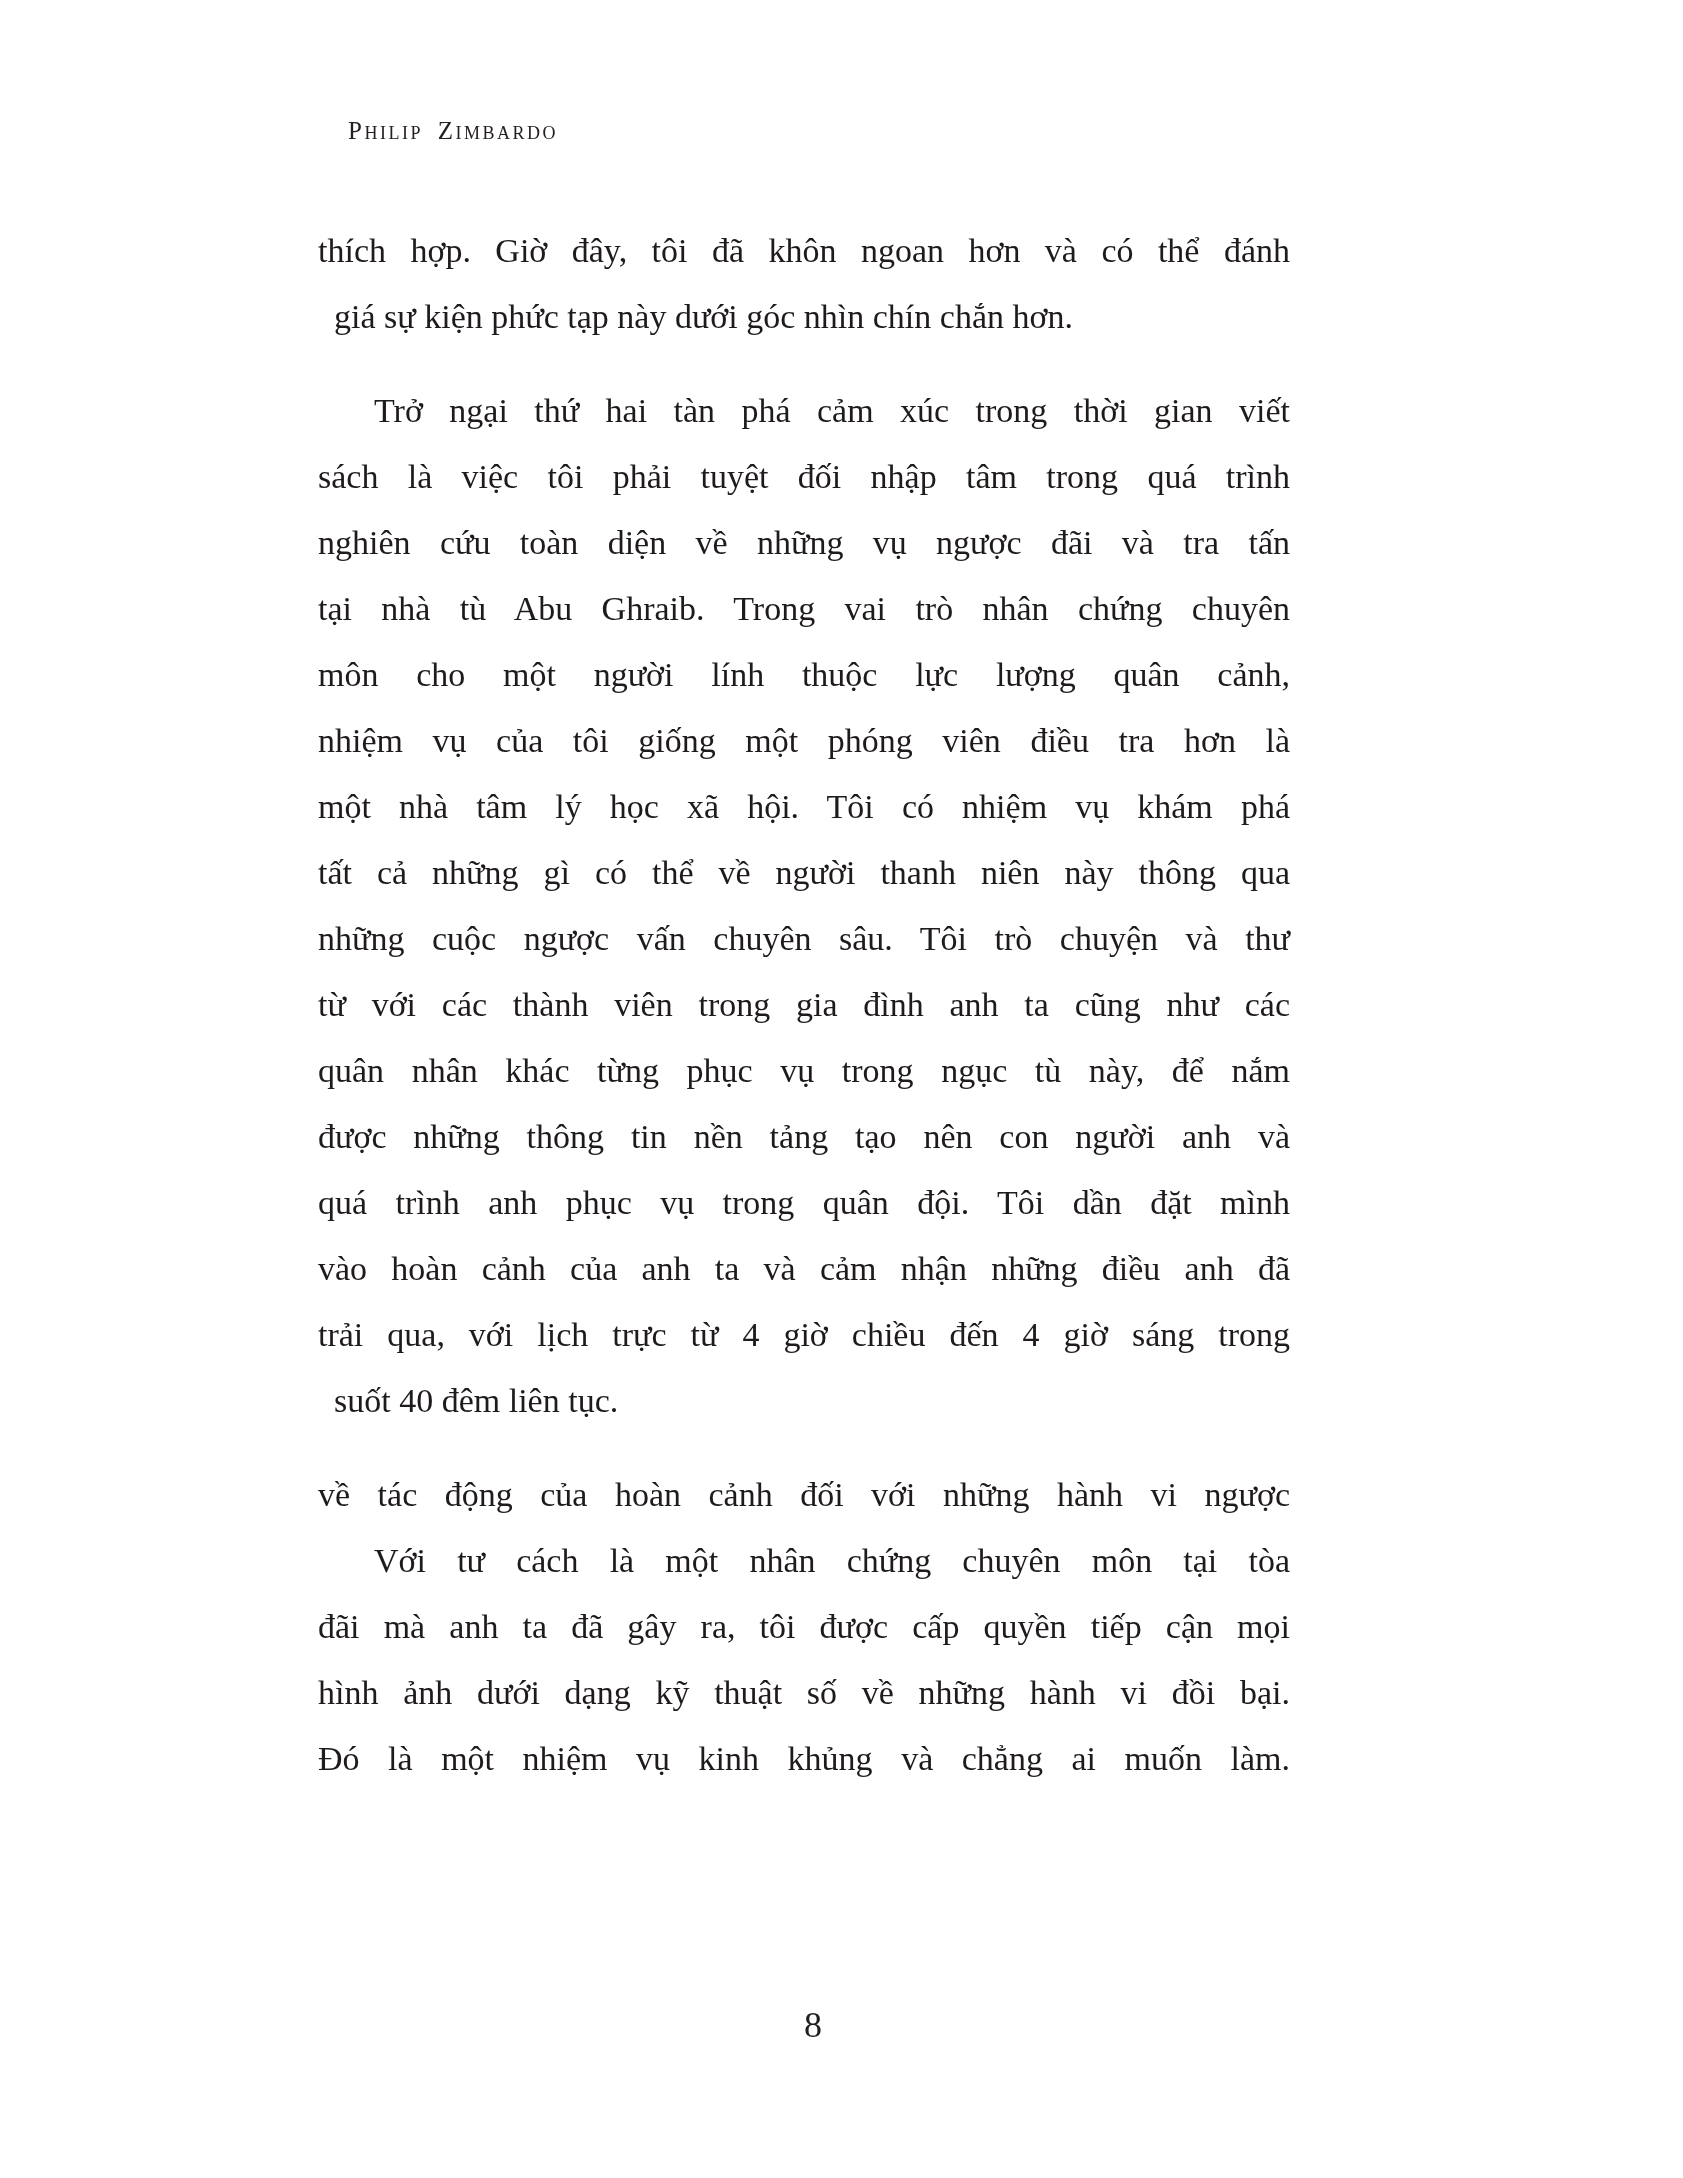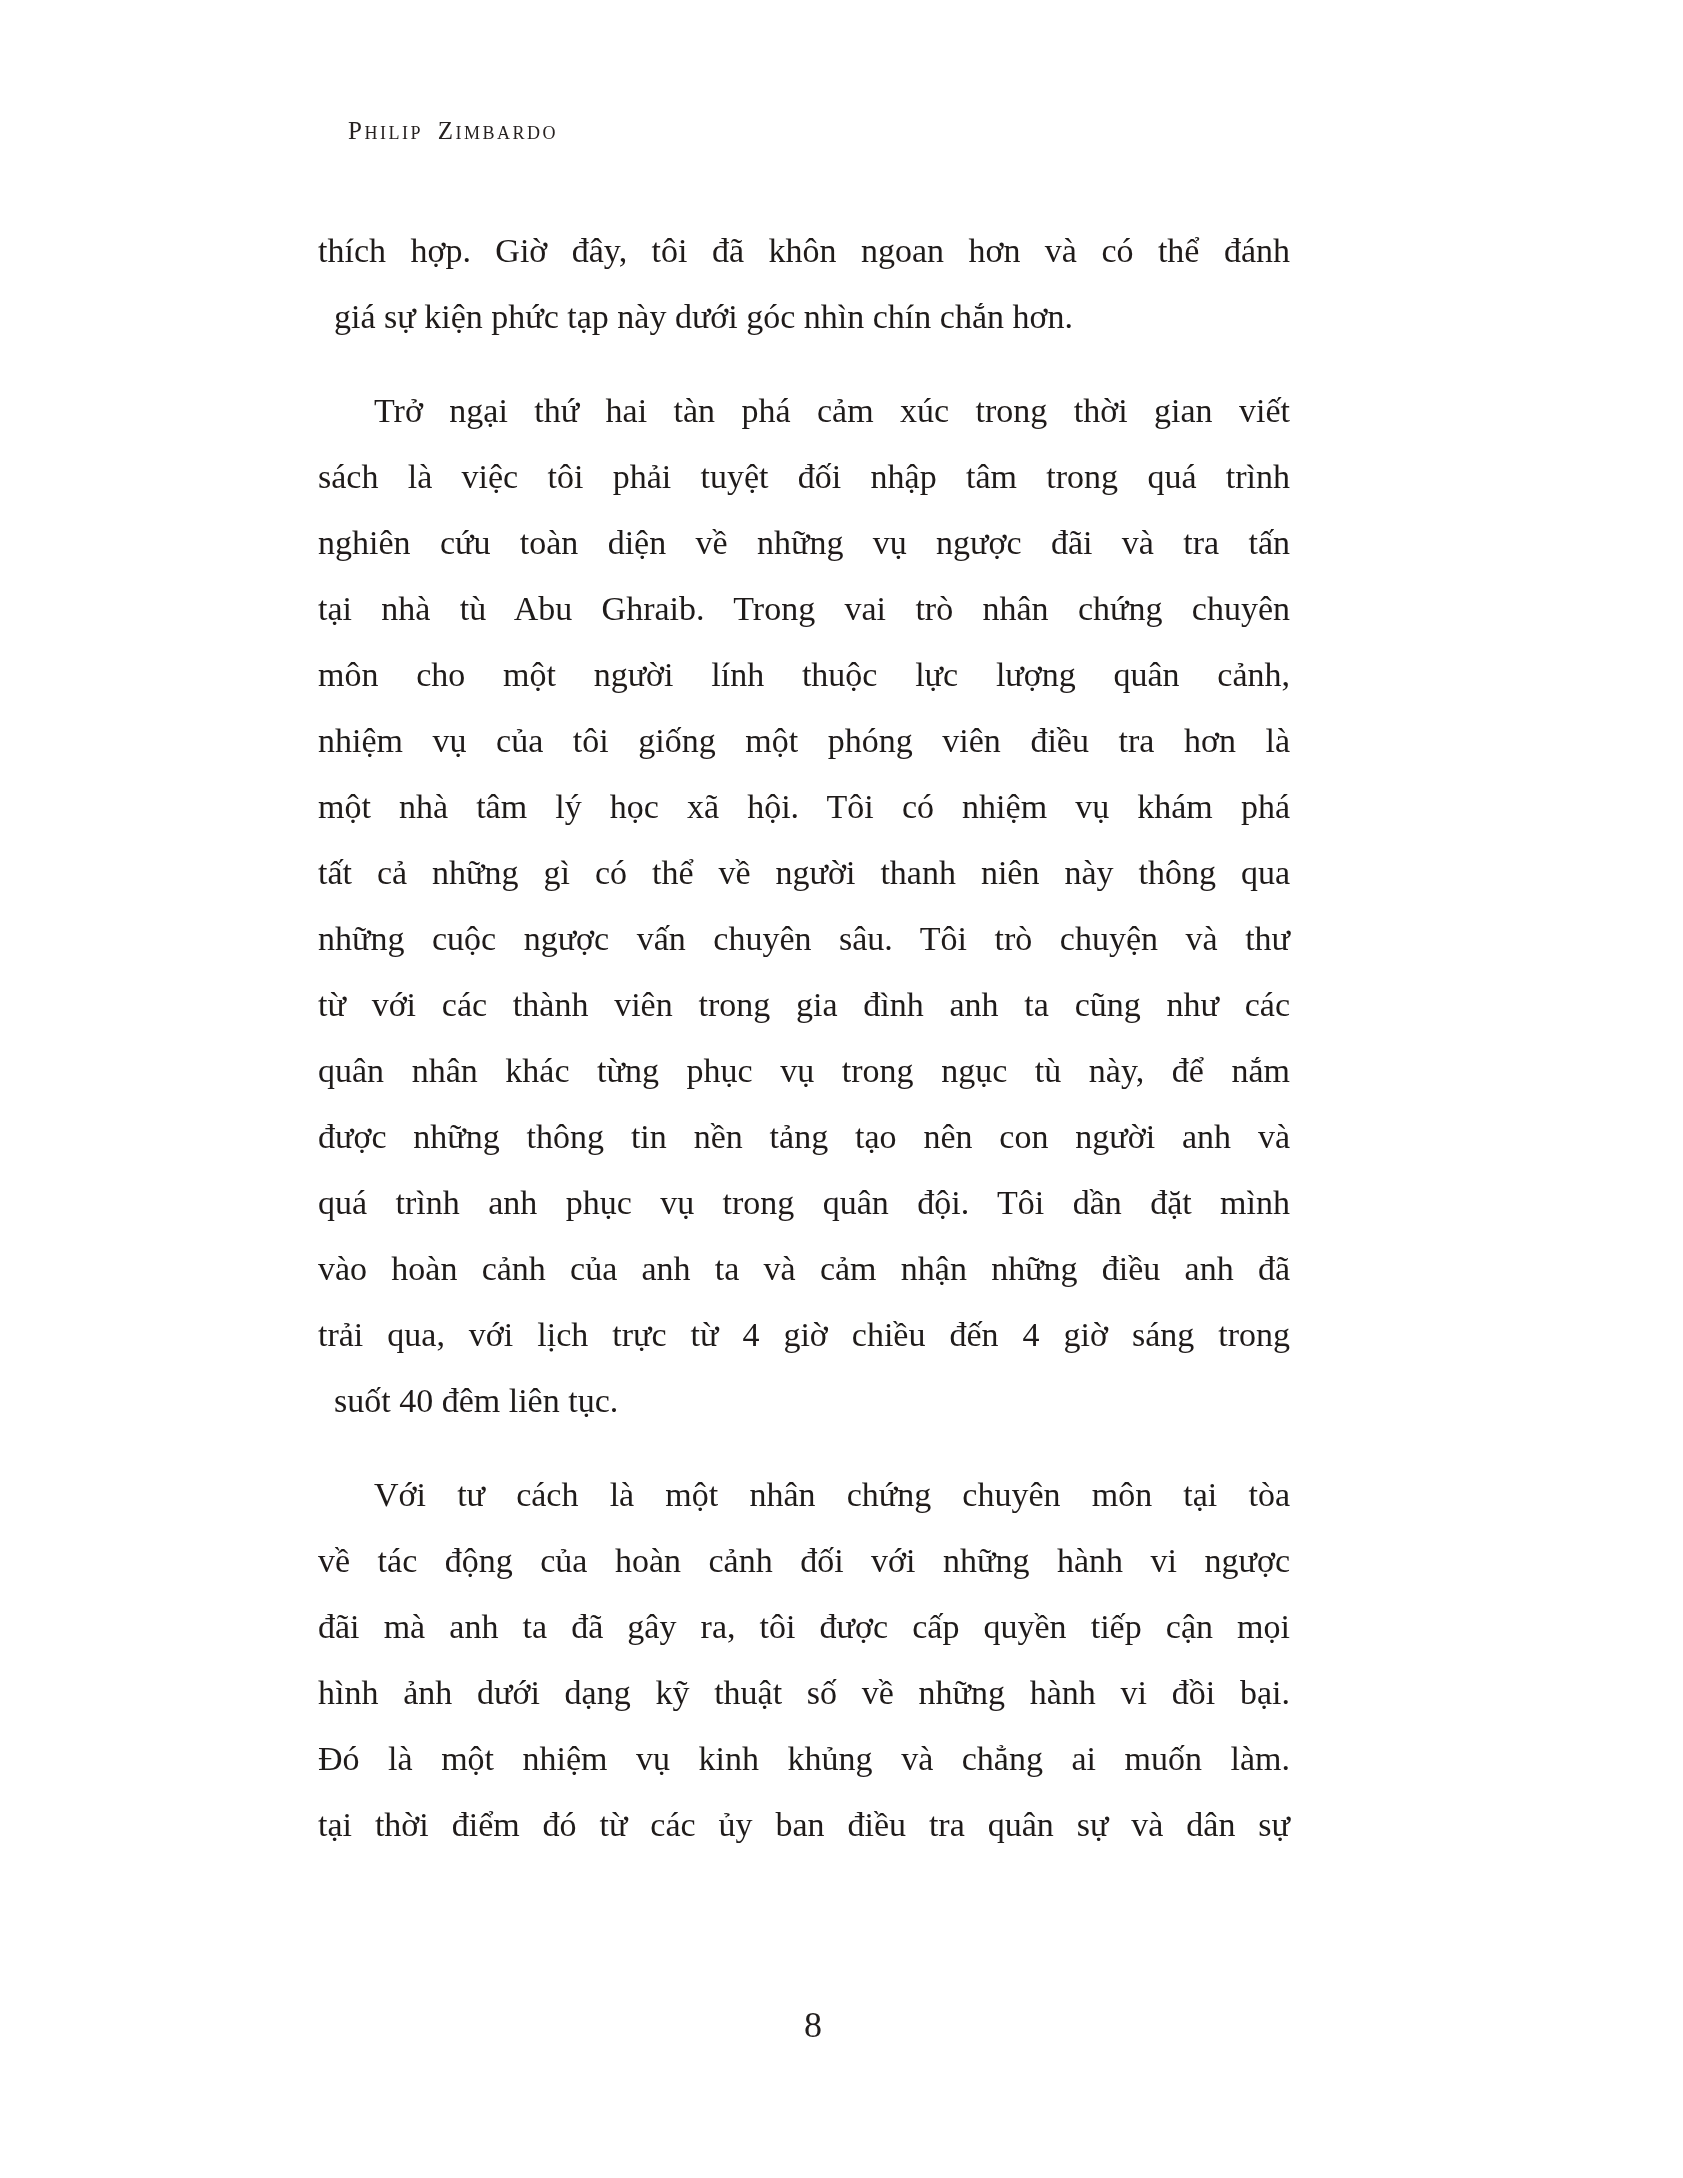--- a/index.html
+++ b/index.html
@@ -82,24 +82,23 @@
     <div class="line">từ với các thành viên trong gia đình anh ta cũng như các</div>
     <div class="line">quân nhân khác từng phục vụ trong ngục tù này, để nắm</div>
     <div class="line">được những thông tin nền tảng tạo nên con người anh và</div>
     <div class="line">quá trình anh phục vụ trong quân đội. Tôi dần đặt mình</div>
     <div class="line">vào hoàn cảnh của anh ta và cảm nhận những điều anh đã</div>
     <div class="line">trải qua, với lịch trực từ 4 giờ chiều đến 4 giờ sáng trong</div>
     <div class="line last">suốt 40 đêm liên tục.</div>
   </div>
 
   <div class="para">
+    <div class="line">về tác động của hoàn cảnh đối với những hành vi ngược</div>
     <div class="line indent">Với tư cách là một nhân chứng chuyên môn tại tòa</div>
-    <div class="line">về tác động của hoàn cảnh đối với những hành vi ngược</div>
     <div class="line">đãi mà anh ta đã gây ra, tôi được cấp quyền tiếp cận mọi</div>
     <div class="line">hình ảnh dưới dạng kỹ thuật số về những hành vi đồi bại.</div>
     <div class="line">Đó là một nhiệm vụ kinh khủng và chẳng ai muốn làm.</div>
-    <div class="line">tại thời điểm đó từ các ủy ban điều tra quân sự và dân sự</div>
   </div>
 
 </div>
 
 <div class="page-number">8</div>
 
 
 </body></html>

